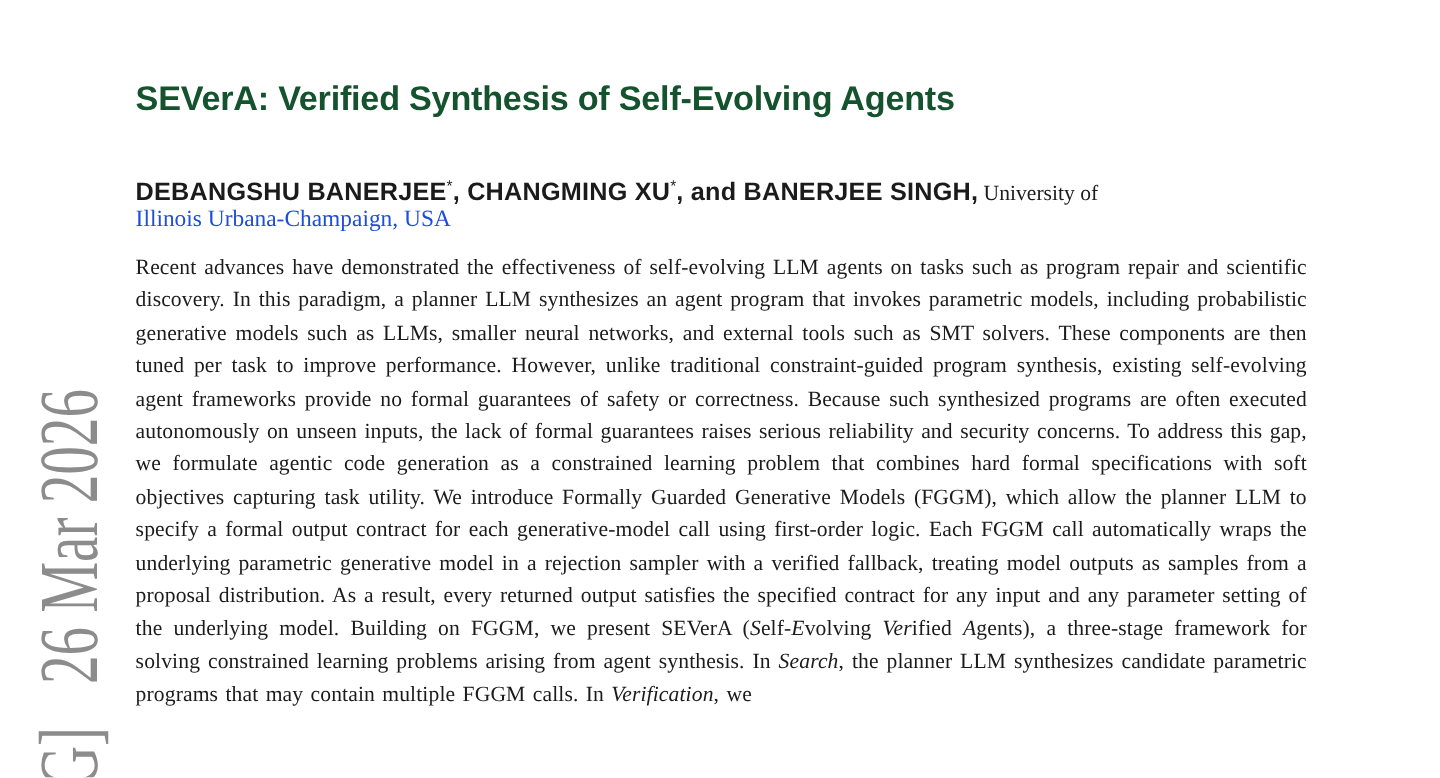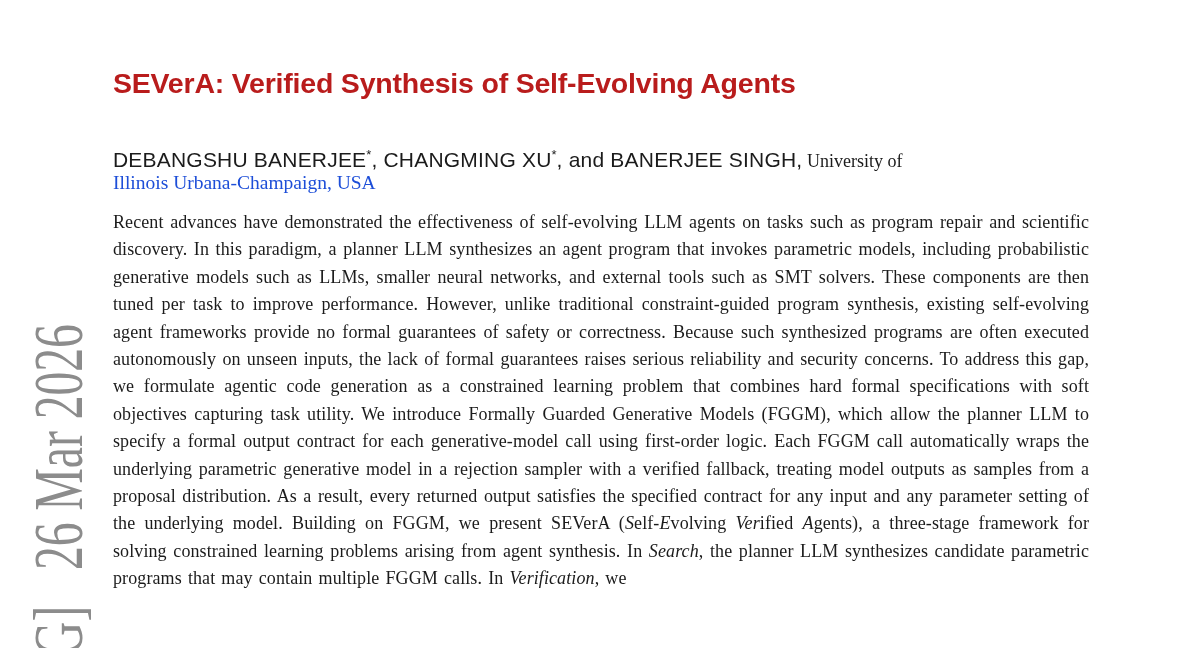--- a/index.html
+++ b/index.html
@@ -17,42 +17,42 @@
   }
   .title{
     position:absolute;left:113px;top:66px;width:990px;margin:0;
     font-family:"Liberation Sans",sans-serif;font-weight:700;
     font-size:28.5px;line-height:34px;letter-spacing:-0.2px;color:#111111;
   }
   .authors{
     position:absolute;left:113px;top:140px;width:985px;
     line-height:29px;white-space:nowrap;color:#1b1b1b;
   }
-  .a-name{font-family:"Liberation Sans",sans-serif;font-size:21px;letter-spacing:0.2px;}
+  .a-name{font-family:"Liberation Sans",sans-serif;font-size:21px;letter-spacing:0.2px;font-weight:bold;}
   .a-sup{font-family:"Liberation Sans",sans-serif;font-size:13px;vertical-align:8px;}
   .a-affil{font-family:Liberation Serif, serif;font-size:18px;}
   .affil2{
     position:absolute;left:113px;top:172px;width:985px;
     font-family:"Liberation Serif",serif;font-size:19.5px;color:#1d4ed8;
   }
   .abstract{
     position:absolute;left:113px;top:209px;width:976px;margin:0;
     font-family:Liberation Serif, serif;font-size:18px;line-height:27.4px;
     text-align:justify;word-spacing:1.5px;letter-spacing:0.1px;color:#1b1b1b;
   }
   .abstract .it{font-style:italic;}
 </style>
 </head>
 <body>
 
 <div class="page">
 
   <div class="watermark" style="color: rgb(140, 140, 140);">G]   26 Mar 2026</div>
 
-  <h1 class="title" style="color: #b91c1c;">SEVerA: Verified Synthesis of Self-Evolving Agents</h1>
+  <h1 class="title" style="color: #14532d;">SEVerA: Verified Synthesis of Self-Evolving Agents</h1>
 
   <div class="authors"><span class="a-name">DEBANGSHU BANERJEE</span><span class="a-sup">*</span><span class="a-name">, </span><span class="a-name">CHANGMING XU</span><span class="a-sup">*</span><span class="a-name">, and </span><span class="a-name">BANERJEE SINGH,</span><span class="a-affil"> University of</span></div>
 
   <div class="affil2">Illinois Urbana-Champaign, USA</div>
 
   <p class="abstract" style="color: rgb(27, 27, 27);"><span>Recent advances have demonstrated the effectiveness of self-evolving LLM agents on tasks such as program repair and scientific discovery. In this paradigm, a planner LLM synthesizes an agent program that invokes parametric models, including probabilistic generative models such as LLMs, smaller neural networks, and external tools such as SMT solvers. These components are then tuned per task to improve performance. However, unlike traditional constraint-guided program synthesis, existing self-evolving agent frameworks provide no formal guarantees of safety or correctness. Because such synthesized programs are often executed autonomously on unseen inputs, the lack of formal guarantees raises serious reliability and security concerns. To address this gap, we formulate agentic code generation as a constrained learning problem that combines hard formal specifications with soft objectives capturing task utility. We introduce Formally Guarded Generative Models (FGGM), which allow the planner LLM to specify a formal output contract for each generative-model call using first-order logic. Each FGGM call automatically wraps the underlying parametric generative model in a rejection sampler with a verified fallback, treating model outputs as samples from a proposal distribution. As a result, every returned output satisfies the specified contract for any input and any parameter setting of the underlying model. Building on FGGM, we present SEVerA (</span><span class="it">S</span><span>elf-</span><span class="it">E</span><span>volving </span><span class="it">Ver</span><span>ified </span><span class="it">A</span><span>gents), a three-stage framework for solving constrained learning problems arising from agent synthesis. In </span><span class="it">Search</span><span>, the planner LLM synthesizes candidate parametric programs that may contain multiple FGGM calls. In </span><span class="it">Verification</span><span>, we</span></p>
 
 </div>
 
 </body></html>

